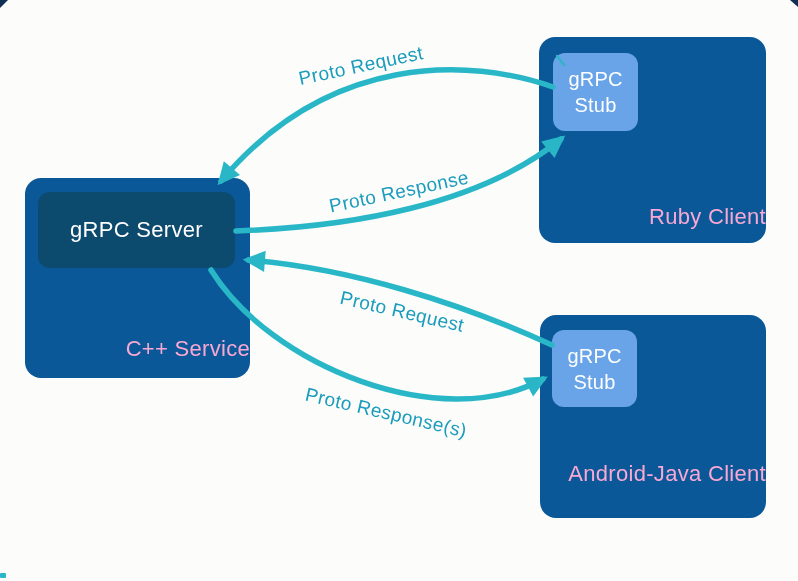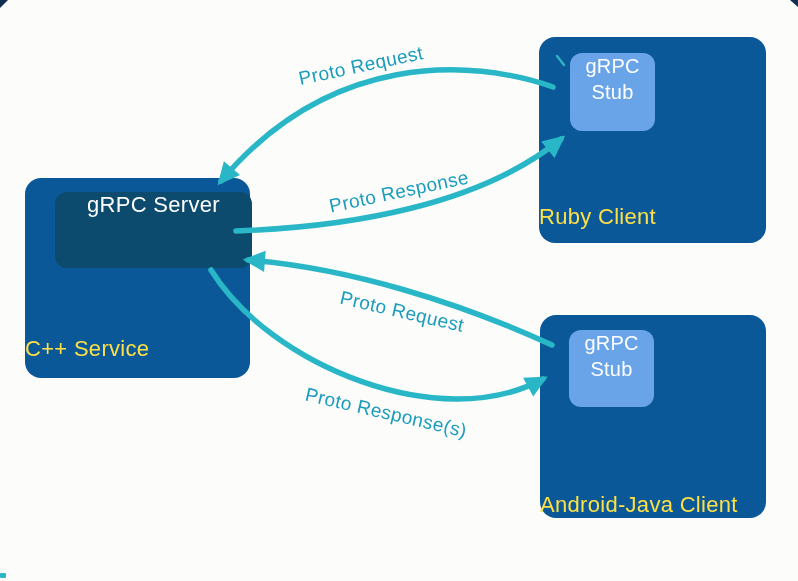--- a/index.html
+++ b/index.html
@@ -20,39 +20,39 @@
     background: #0a5897;
     border-radius: 16px;
   }
   .node-cpp     { left: 25px;  top: 178px; width: 225px; height: 200px; }
   .node-ruby    { left: 539px; top: 37px;  width: 227px; height: 206px; }
   .node-android { left: 540px; top: 315px; width: 226px; height: 203px; }
 
   .node-title {
     position: absolute;
     left: 0; right: 0;
-    text-align: left;
-    color: #fde047;
+    text-align: right;
+    color: #f9a8d4;
     font-size: 22px;
     letter-spacing: 0.3px;
     white-space: nowrap;
   }
   .node-cpp     .node-title { bottom: 16px; }
   .node-ruby    .node-title { bottom: 13px; }
-  .node-android .node-title { bottom: 0; margin-top: 40px; }
+  .node-android .node-title { bottom: 31px; margin-top: 40px; }
 
   
   .inner-box {
     position: absolute;
     border-radius: 12px;
     display: flex;
+    align-items: center;
     justify-content: center;
     color: #ffffff;
     text-align: center;
-    margin-left: 17px;
   }
   .server-box {
     left: 13px; top: 14px; width: 197px; height: 76px;
     background: #0c4a6e;
     font-size: 22px;
     letter-spacing: 0.3px;
   }
   .stub-box {
     background: #68a4e7;
     font-size: 20px;

